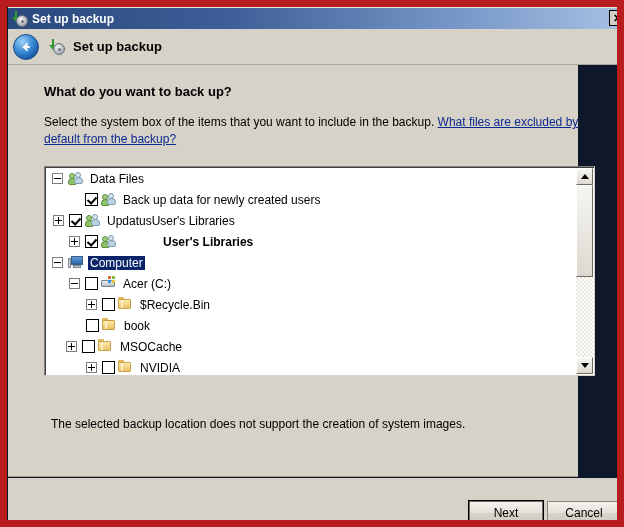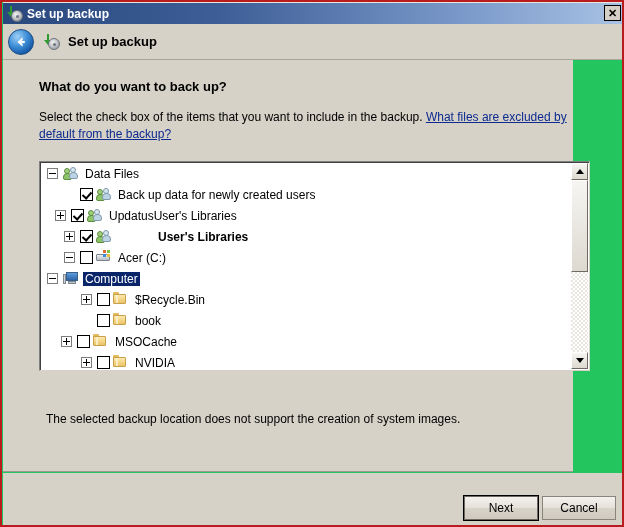--- a/index.html
+++ b/index.html
@@ -14,22 +14,22 @@
     font-size: 12px;
     color: #000;
     overflow: hidden;
   }
 
   #dialog {
     position: relative;
     width: 624px;
     height: 527px;
     box-sizing: border-box;
-    border: 2px solid #b91c1c;
-    background: #22c55e;
+    border: 7px solid #b91c1c;
+    background: #0f172a;
     overflow: hidden;
   }
 
   
   #titlebar {
     position: absolute;
     left: 1px; top: 1px;
     width: 622px;
     height: 21px;
     background: linear-gradient(to right, #29487e 0%, #3d5e97 35%, #7c9bcb 75%, #a9c2e4 100%);
@@ -507,21 +507,21 @@
       <span class="disc"></span>
     </span>
     <span id="header-title">Set up backup</span>
   </div>
 
   <div id="body">
 
     <div id="question">What do you want to back up?</div>
 
     <div id="instruction">
-      <span>Select the check box of the items that you want to include in the backup. </span><a href="#">What files are excluded by default from the backup?</a>
+      <span>Select the system box of the items that you want to include in the backup. </span><a href="#">What files are excluded by default from the backup?</a>
     </div>
 
     <div id="treeview">
       <div id="tree-clip">
           <div class="tree-row" style="padding-left: 6px;">
             <span class="expander"></span>
             <span class="ticon"><span class="users-ico"><span class="p1">
                   <span class="head"></span>
                   <span class="torso"></span>
                 </span><span class="p2">
@@ -535,21 +535,21 @@
             <span class="tcheck checked"></span>
             <span class="ticon"><span class="users-ico"><span class="p1">
                   <span class="head"></span>
                   <span class="torso"></span>
                 </span><span class="p2">
                   <span class="head"></span>
                   <span class="torso"></span>
                 </span></span></span>
             <span class="tlabel">Back up data for newly created users</span>
           </div>
-          <div class="tree-row" style="padding-left: 14px;">
+          <div class="tree-row" style="padding-left: 7px;">
             <span class="expander plus"></span>
             <span class="tcheck checked"></span>
             <span class="ticon"><span class="users-ico"><span class="p1">
                   <span class="head"></span>
                   <span class="torso"></span>
                 </span><span class="p2">
                   <span class="head"></span>
                   <span class="torso"></span>
                 </span></span></span>
             <span class="tlabel">UpdatusUser's Libraries</span>
@@ -558,44 +558,44 @@
             <span class="expander plus"></span>
             <span class="tcheck checked"></span>
             <span class="ticon"><span class="users-ico"><span class="p1">
                   <span class="head"></span>
                   <span class="torso"></span>
                 </span><span class="p2">
                   <span class="head"></span>
                   <span class="torso"></span>
                 </span></span></span>
             <span class="tlabel bold">User's Libraries</span>
+          </div>
+          <div class="tree-row" style="padding-left: 6px;">
+            <span class="expander"></span>
+            <span class="ticon"><span class="comp-ico"><span class="tower"></span><span class="screen"></span><span class="base"></span></span></span>
+            <span class="tlabel selected">Computer</span>
           </div>
           <div class="tree-row" style="padding-left: 23px;">
             <span class="expander"></span>
             <span class="tcheck"></span>
             <span class="ticon"><span class="drive-ico"><span class="slab"></span><span class="win">
                   <i></i>
                   <i></i>
                   <i></i>
                   <i></i>
                 </span></span></span>
             <span class="tlabel">Acer (C:)</span>
           </div>
-          <div class="tree-row" style="padding-left: 6px;">
-            <span class="expander"></span>
-            <span class="ticon"><span class="comp-ico"><span class="tower"></span><span class="screen"></span><span class="base"></span></span></span>
-            <span class="tlabel selected">Computer</span>
-          </div>
           <div class="tree-row" style="padding-left: 40px;">
             <span class="expander plus"></span>
             <span class="tcheck"></span>
             <span class="ticon"><span class="folder-ico"><span class="tab"></span><span class="body"></span><span class="spine"></span></span></span>
             <span class="tlabel">$Recycle.Bin</span>
           </div>
-          <div class="tree-row" style="padding-left: 40px;">
+          <div class="tree-row" style="padding-left: 24px;">
             <span class="expander-spacer"></span>
             <span class="tcheck"></span>
             <span class="ticon"><span class="folder-ico"><span class="tab"></span><span class="body"></span><span class="spine"></span></span></span>
             <span class="tlabel">book</span>
           </div>
           <div class="tree-row" style="padding-left: 20px;">
             <span class="expander plus"></span>
             <span class="tcheck"></span>
             <span class="ticon"><span class="folder-ico"><span class="tab"></span><span class="body"></span><span class="spine"></span></span></span>
             <span class="tlabel">MSOCache</span>

